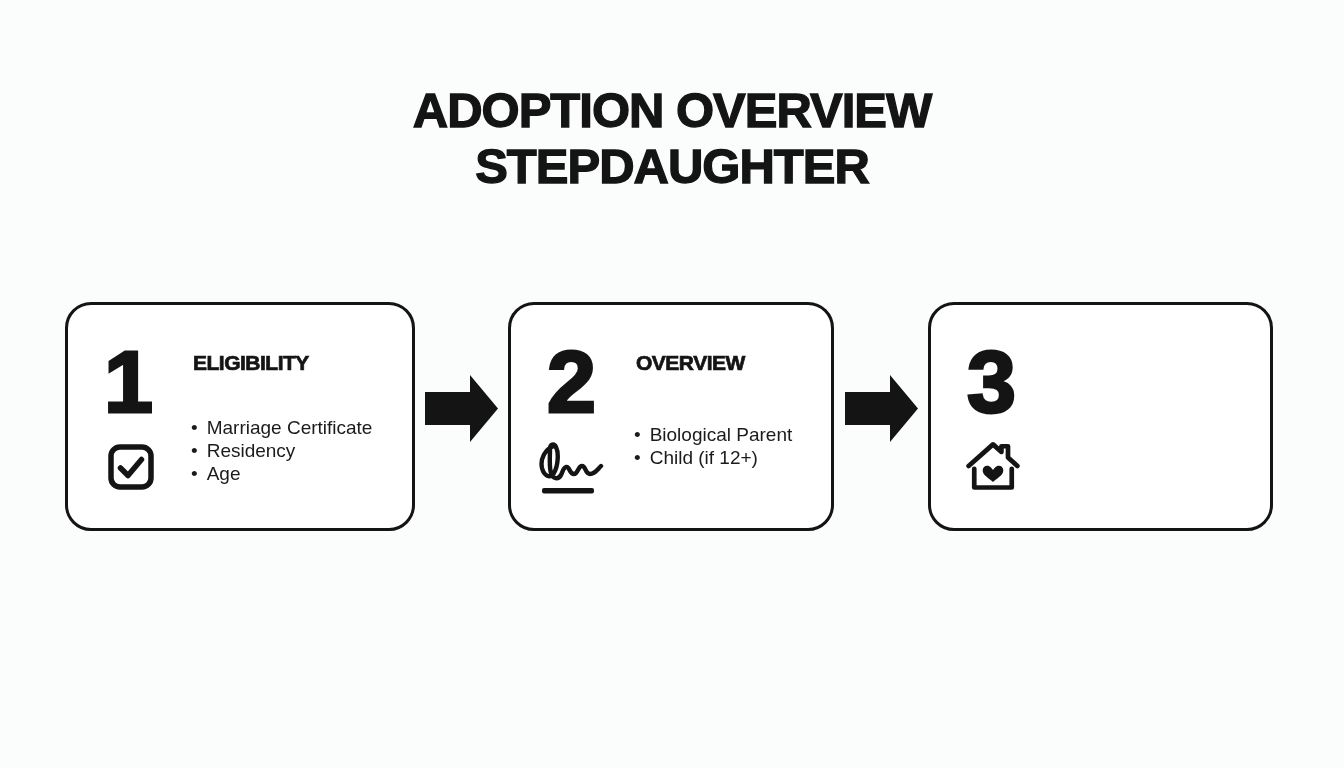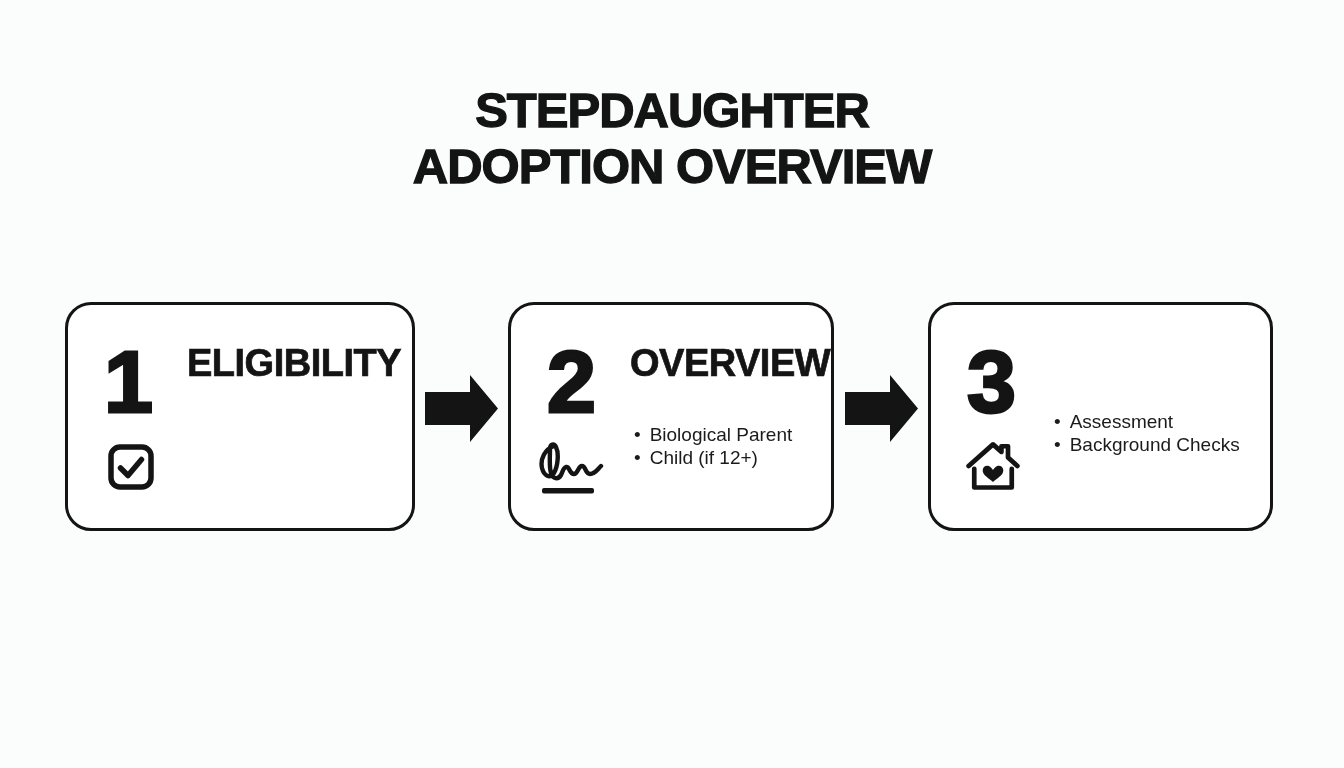--- a/index.html
+++ b/index.html
@@ -50,23 +50,23 @@
     left: 36px;
     top: 33px;
     font-size: 88px;
     line-height: 1;
     font-weight: bold;
     -webkit-text-stroke: 3px #141414;
     color: #141414;
   }
   .step-heading {
     position: absolute;
-    left: 119px;
+    left: 125px;
     top: 42px;
-    font-size: 38px;
+    font-size: 21px;
     line-height: 32px;
     font-weight: bold;
     letter-spacing: -0.5px;
     -webkit-text-stroke: 0.7px #141414;
     color: #141414;
     white-space: nowrap;
   }
   .bullet-list {
     position: absolute;
     left: 123px;
@@ -97,27 +97,32 @@
     width: 73px;
     height: 67px;
   }
   .flow-arrow-1 { left: 425px; }
   .flow-arrow-2 { left: 845px; }
 </style>
 </head>
 <body>
 
 <h1 class="page-title">
+  <span>ADOPTION OVERVIEW</span>
   <span>STEPDAUGHTER</span>
-  <span>ADOPTION OVERVIEW</span>
 </h1>
 
 <section class="card card-1">
   <div class="step-number">1</div>
   <div class="step-heading">ELIGIBILITY</div>
+  <ul class="bullet-list">
+    <li>Marriage Certificate</li>
+    <li>Residency</li>
+    <li>Age</li>
+  </ul>
   <span class="step-icon">
     <svg width="46" height="46" viewBox="0 0 46 46">
       <rect x="3" y="3" width="40" height="40" rx="9" fill="none" stroke="#141414" stroke-width="5.5"></rect>
       <path d="M12.5,24 L20,31.5 L33.5,15.5" fill="none" stroke="#141414" stroke-width="5.5" stroke-linecap="round" stroke-linejoin="round"></path>
     </svg>
   </span>
 </section>
 
 <span class="flow-arrow flow-arrow-1">
   <svg width="73" height="67" viewBox="0 0 73 67">
@@ -141,24 +146,20 @@
 </section>
 
 <span class="flow-arrow flow-arrow-2">
   <svg width="73" height="67" viewBox="0 0 73 67">
     <polygon points="0,17 45,17 45,0 73,33.5 45,67 45,50 0,50" fill="#141414"></polygon>
   </svg>
 </span>
 
 <section class="card card-3">
   <div class="step-number">3</div>
-  <ul class="bullet-list">
-    <li>Assessment</li>
-    <li>Background Checks</li>
-  </ul>
   <span class="step-icon">
     <svg width="60" height="58" viewBox="0 0 64 60">
       <path d="M6,31 L32,8 L41,16 L41,10 L48,10 L48,22 L58,31" fill="none" stroke="#141414" stroke-width="5" stroke-linecap="round" stroke-linejoin="round"></path>
       <path d="M12,34 L12,54 L52,54 L52,34" fill="none" stroke="#141414" stroke-width="5" stroke-linecap="round" stroke-linejoin="round"></path>
       <path d="M32,48 C28.5,44.5 21,41 21,35.8 C21,31.8 24.6,29.8 28,31.3 C29.8,32.2 31,33.7 32,35.4 C33,33.7 34.2,32.2 36,31.3 C39.4,29.8 43,31.8 43,35.8 C43,41 35.5,44.5 32,48 Z" fill="#141414"></path>
     </svg>
   </span>
 </section>
 
 </body></html>

